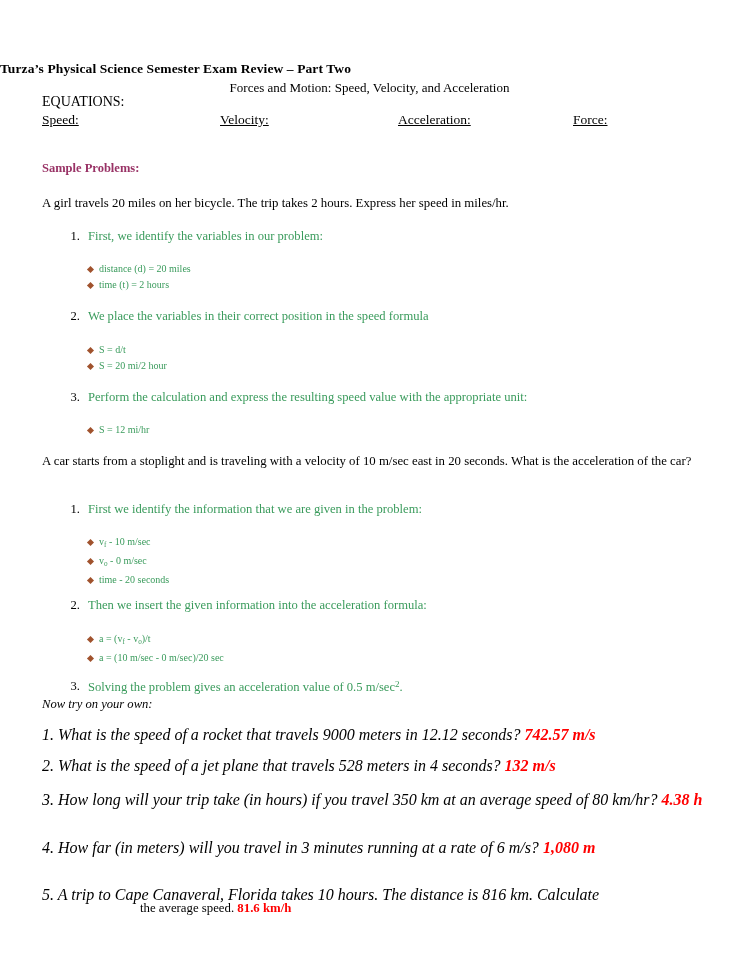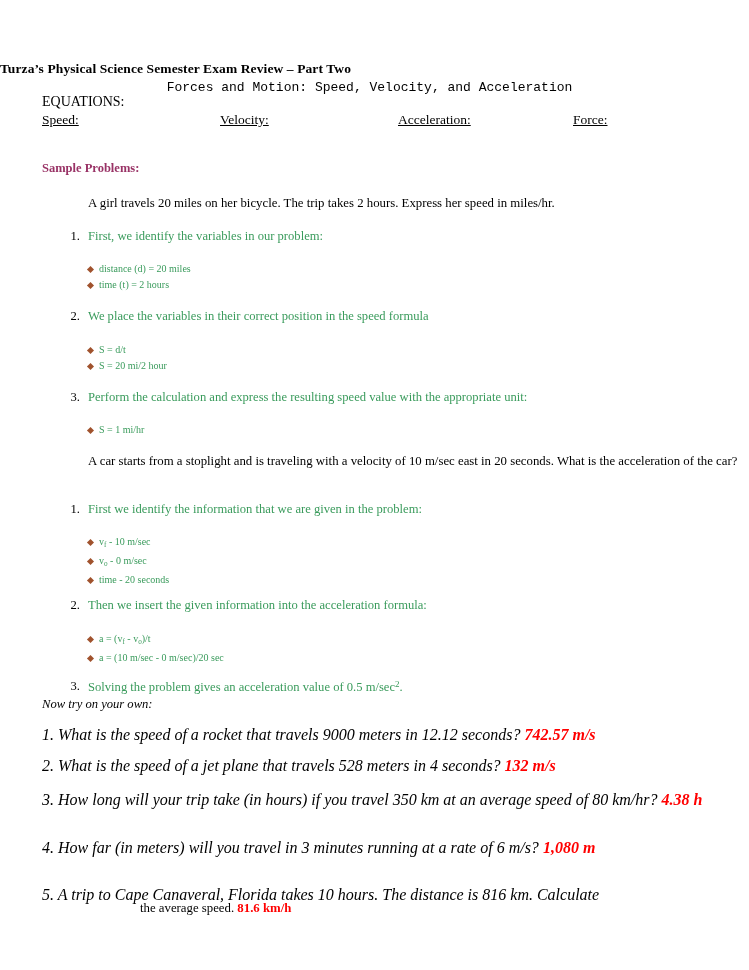--- a/index.html
+++ b/index.html
@@ -32,21 +32,20 @@
     font-size: 13.5px;
     font-weight: bold;
     letter-spacing: 0.1px;
   }
   .title-sub {
     position: absolute;
     left: 0; top: 80px;
     width: 739px;
     text-align: center;
     font-size: 13px;
-    font-family: Liberation Mono, monospace;
   }
 
   
   .equations-label {
     position: absolute;
     left: 42px; top: 94px;
     font-size: 14px;
   }
   .eq-row {
     position: absolute;
@@ -73,21 +72,20 @@
     font-size: 12.5px;
     font-weight: bold;
     color: #993366;
   }
 
   
   .prob-para {
     position: absolute;
     font-size: 12.8px;
     color: #000000;
-    margin-left: 46px;
   }
   .prob1-para {
     left: 42px; top: 196px;
     width: 660px;
   }
   .prob2-para {
     left: 42px; top: 453px;
     width: 655px;
     line-height: 17px;
   }
@@ -195,21 +193,21 @@
   <div class="bullets" style="left:88px; top:342px;">
     <div class="bline">S = d/t</div>
     <div class="bline">S = 20 mi/2 hour</div>
   </div>
 
   <div class="step" style="left:88px; top:390px;">
     <span class="num">3.</span>
     <span>Perform the calculation and express the resulting speed value with the appropriate unit:</span>
   </div>
   <div class="bullets" style="left:88px; top:422px;">
-    <div class="bline">S = 1 mi/hr</div>
+    <div class="bline">S = 12 mi/hr</div>
   </div>
 
   <div class="prob-para prob2-para">A car starts from a stoplight and is traveling with a velocity of 10 m/sec east in 20 seconds.  What is the acceleration of the car?</div>
 
   <div class="step" style="left:88px; top:502px;">
     <span class="num">1.</span>
     <span>First we identify the information that we are given in the problem:</span>
   </div>
   <div class="bullets" style="left:88px; top:534px;">
     <div class="bline"><span>v</span><sub>f</sub><span> - 10 m/sec</span></div>

